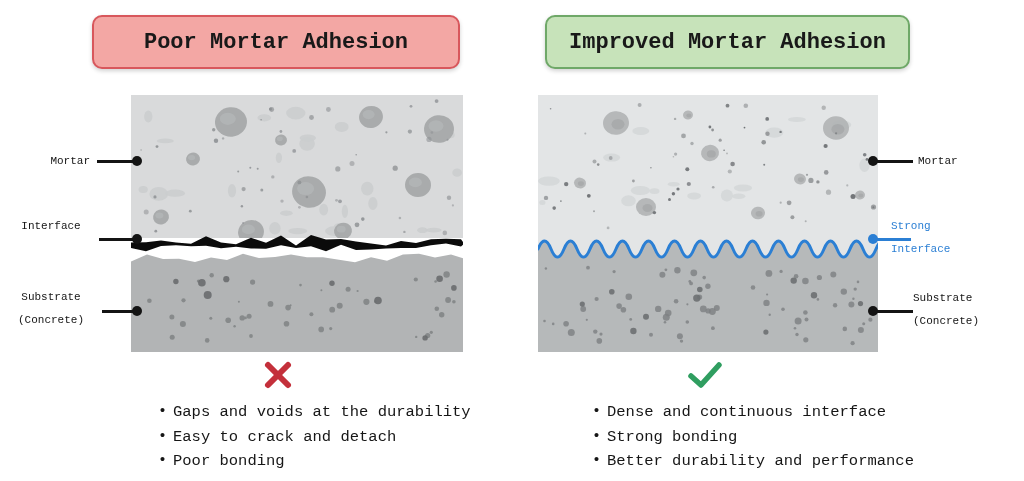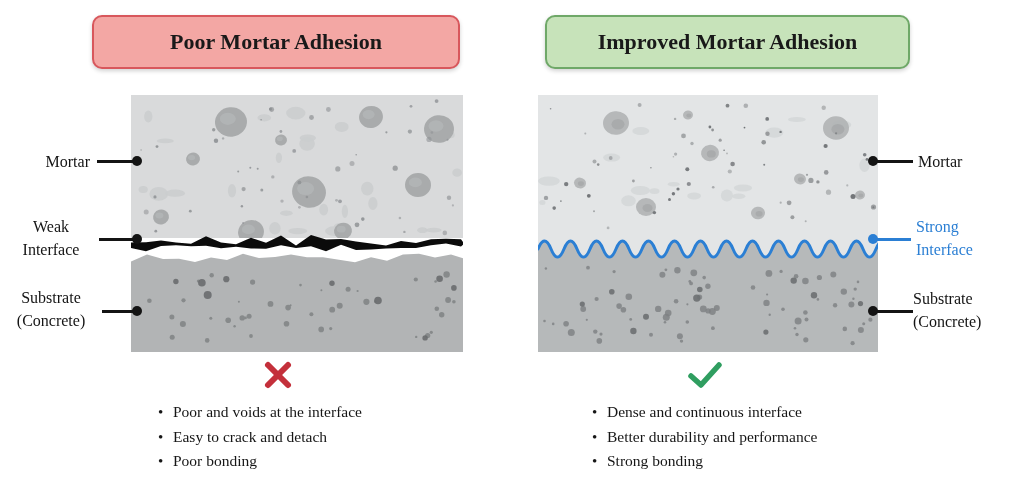--- a/index.html
+++ b/index.html
@@ -1,37 +1,37 @@
 <!DOCTYPE html>
 <html style="--title-poor-bg: #f3a7a4; --title-poor-border: #d8575c; --title-improved-bg: #c7e3ba; --title-improved-border: #6fa868; --cross-red: #c4303b; --check-green: #2f9e60; --interface-blue: #2b7fd4;"><head>
 <meta charset="utf-8">
 <style>
   html,body{margin:0;padding:0;background:#ffffff;}
   .canvas{
     position:relative;width:1024px;height:481px;background:#ffffff;overflow:hidden;
-    font-family:Liberation Serif, serif;color:#161616;
+    font-family:Liberation Mono, monospace;color:#161616;
   }
   .title-box{
     position:absolute;top:15px;height:50px;border-radius:10px;
     display:flex;align-items:center;justify-content:center;
     font-weight:bold;font-size:22px;color:#191919;border:2px solid;
     box-shadow:0 2px 4px rgba(0,0,0,0.18);
   }
   .title-box.poor{left:92px;width:364px;background:var(--title-poor-bg);border-color:var(--title-poor-border);}
   .title-box.improved{left:545px;width:361px;background:var(--title-improved-bg);border-color:var(--title-improved-border);text-align:right;}
   .micrograph{position:absolute;top:95px;}
   .micrograph.left{left:131px;}
   .micrograph.right{left:538px;}
-  .side-label{position:absolute;font-size:16px;line-height:23px;color:#141414;}
+  .side-label{position:absolute;font-size:11px;line-height:23px;color:#141414;}
   .side-label span{display:block;}
   .lbl-mortar-left{left:0;width:90px;top:150px;text-align:right;}
   .lbl-weak{left:5px;width:92px;top:215px;text-align:center;}
   .lbl-substrate-left{left:0;width:102px;top:286px;text-align:center;}
   .lbl-mortar-right{left:918px;top:150px;text-align:left;}
-  .lbl-strong{left:916px;top:215px;text-align:left;color:var(--interface-blue);}
+  .lbl-strong{left:891px;top:215px;text-align:left;color:var(--interface-blue);}
   .lbl-substrate-right{left:913px;top:287px;text-align:left;}
   .conn{position:absolute;height:2.5px;background:#141414;}
   .conn.blue{background:var(--interface-blue);}
   .dot{position:absolute;width:10px;height:10px;border-radius:50%;background:#141414;}
   .dot.blue{background:var(--interface-blue);}
   .verdict{position:absolute;}
   .verdict.fail{left:261px;top:358px;}
   .verdict.pass{left:686px;top:360px;}
   .verdict svg{display:block;}
   .x-stroke{stroke:var(--cross-red);stroke-width:6;stroke-linecap:round;}
@@ -385,21 +385,20 @@
       <path d="M0,154 Q6.5,138 13,154 Q19.5,170 26,154 Q32.5,138 39,154 Q45.5,170 52,154 Q58.5,138 65,154 Q71.5,170 78,154 Q84.5,138 91,154 Q97.5,170 104,154 Q110.5,138 117,154 Q123.5,170 130,154 Q136.5,138 143,154 Q149.5,170 156,154 Q162.5,138 169,154 Q175.5,170 182,154 Q188.5,138 195,154 Q201.5,170 208,154 Q214.5,138 221,154 Q227.5,170 234,154 Q240.5,138 247,154 Q253.5,170 260,154 Q266.5,138 273,154 Q279.5,170 286,154 Q292.5,138 299,154 Q305.5,170 312,154 Q318.5,138 325,154 Q331.5,170 338,154 Q344.5,138 351,154 Q357.5,170 364,154" fill="none" stroke="#2b7fd4" stroke-width="3" stroke-linecap="round"></path>
     </svg>
 
   <div class="side-label lbl-mortar-left">
     <span>Mortar</span>
   </div>
   <div class="conn" style="left:97px;top:160px;width:37px;"></div>
   <div class="dot" style="left:132px;top:156px;"></div>
 
   <div class="side-label lbl-weak">
-    <span>Weak</span>
     <span>Interface</span>
   </div>
   <div class="conn" style="left:99px;top:238px;width:35px;"></div>
   <div class="dot" style="left:132px;top:234px;"></div>
 
   <div class="side-label lbl-substrate-left">
     <span>Substrate</span>
     <span>(Concrete)</span>
   </div>
   <div class="conn" style="left:102px;top:310px;width:32px;"></div>
@@ -431,22 +430,22 @@
       <line class="x-stroke" x1="27" y1="7" x2="7" y2="27"></line>
     </svg>
   </div>
   <div class="verdict pass">
     <svg width="38" height="30" viewBox="0 0 38 30">
       <path class="check-stroke" d="M5,16 L15,25 L33,5"></path>
     </svg>
   </div>
 
   <ul class="bullets left-list">
-    <li>Poor and voids at the interface</li>
+    <li>Gaps and voids at the durability</li>
     <li>Easy to crack and detach</li>
     <li>Poor bonding</li>
   </ul>
   <ul class="bullets right-list">
     <li>Dense and continuous interface</li>
+    <li>Strong bonding</li>
     <li>Better durability and performance</li>
-    <li>Strong bonding</li>
   </ul>
 </div>
 
 </body></html>

